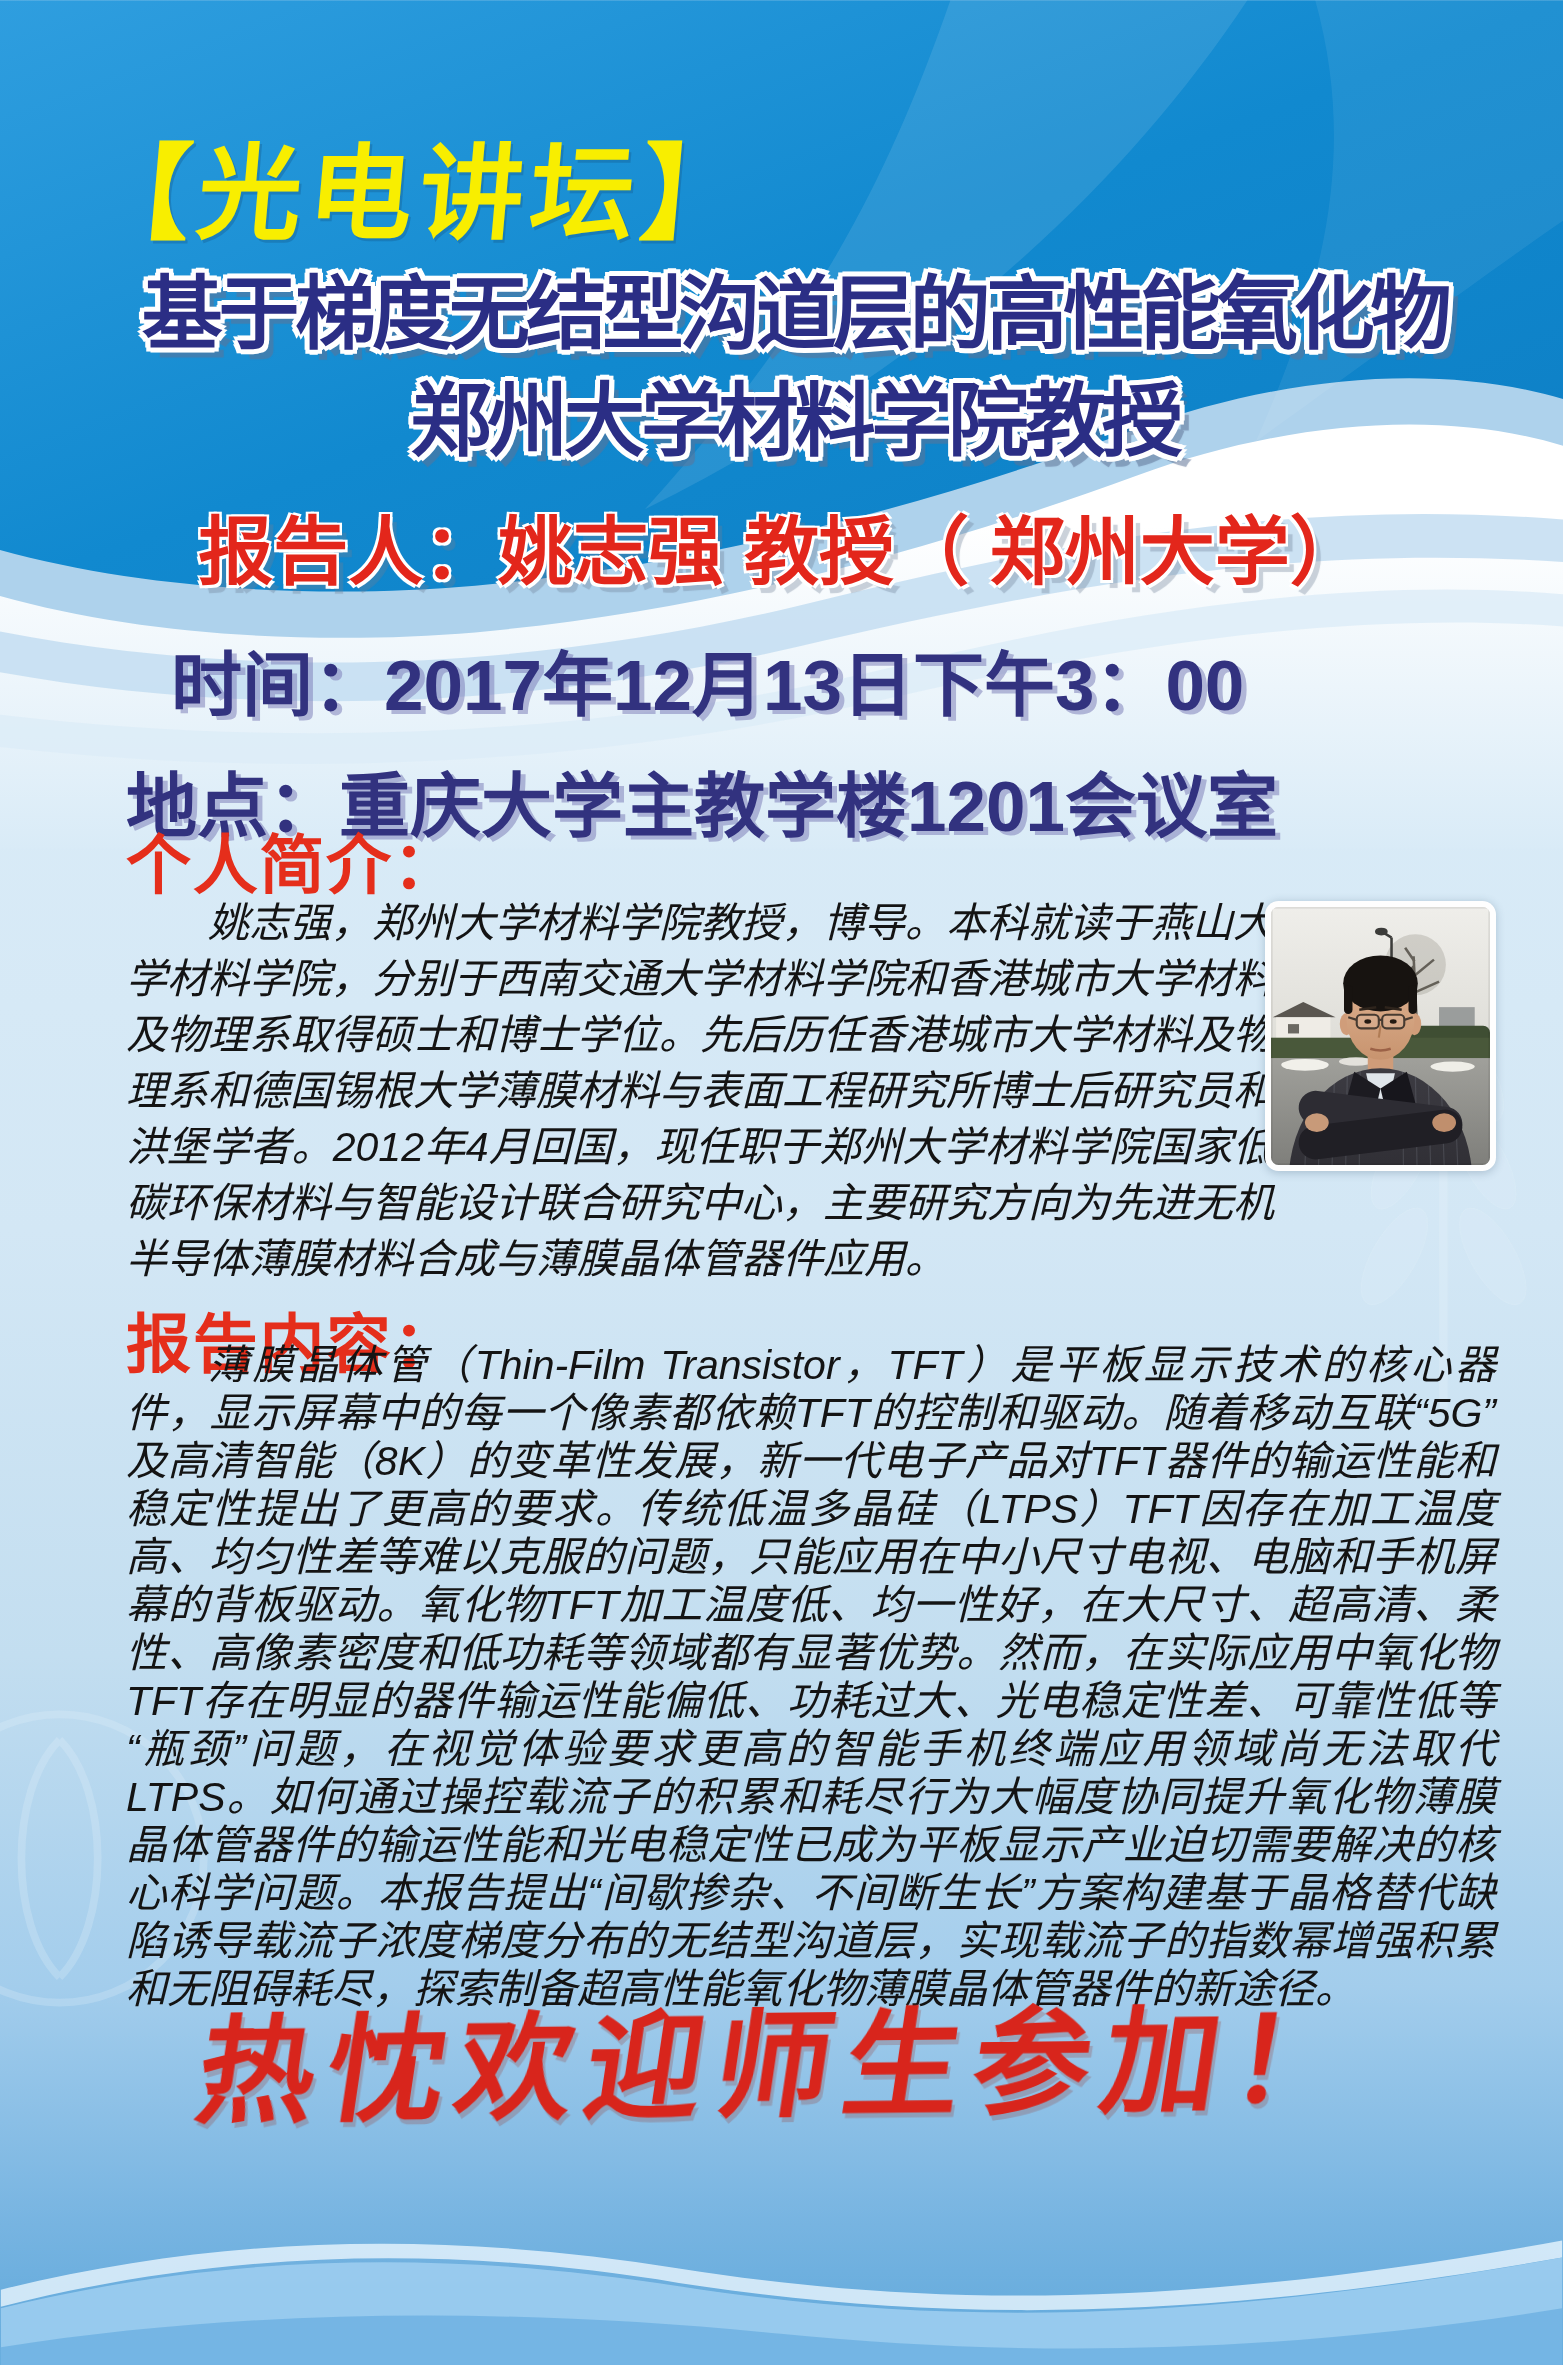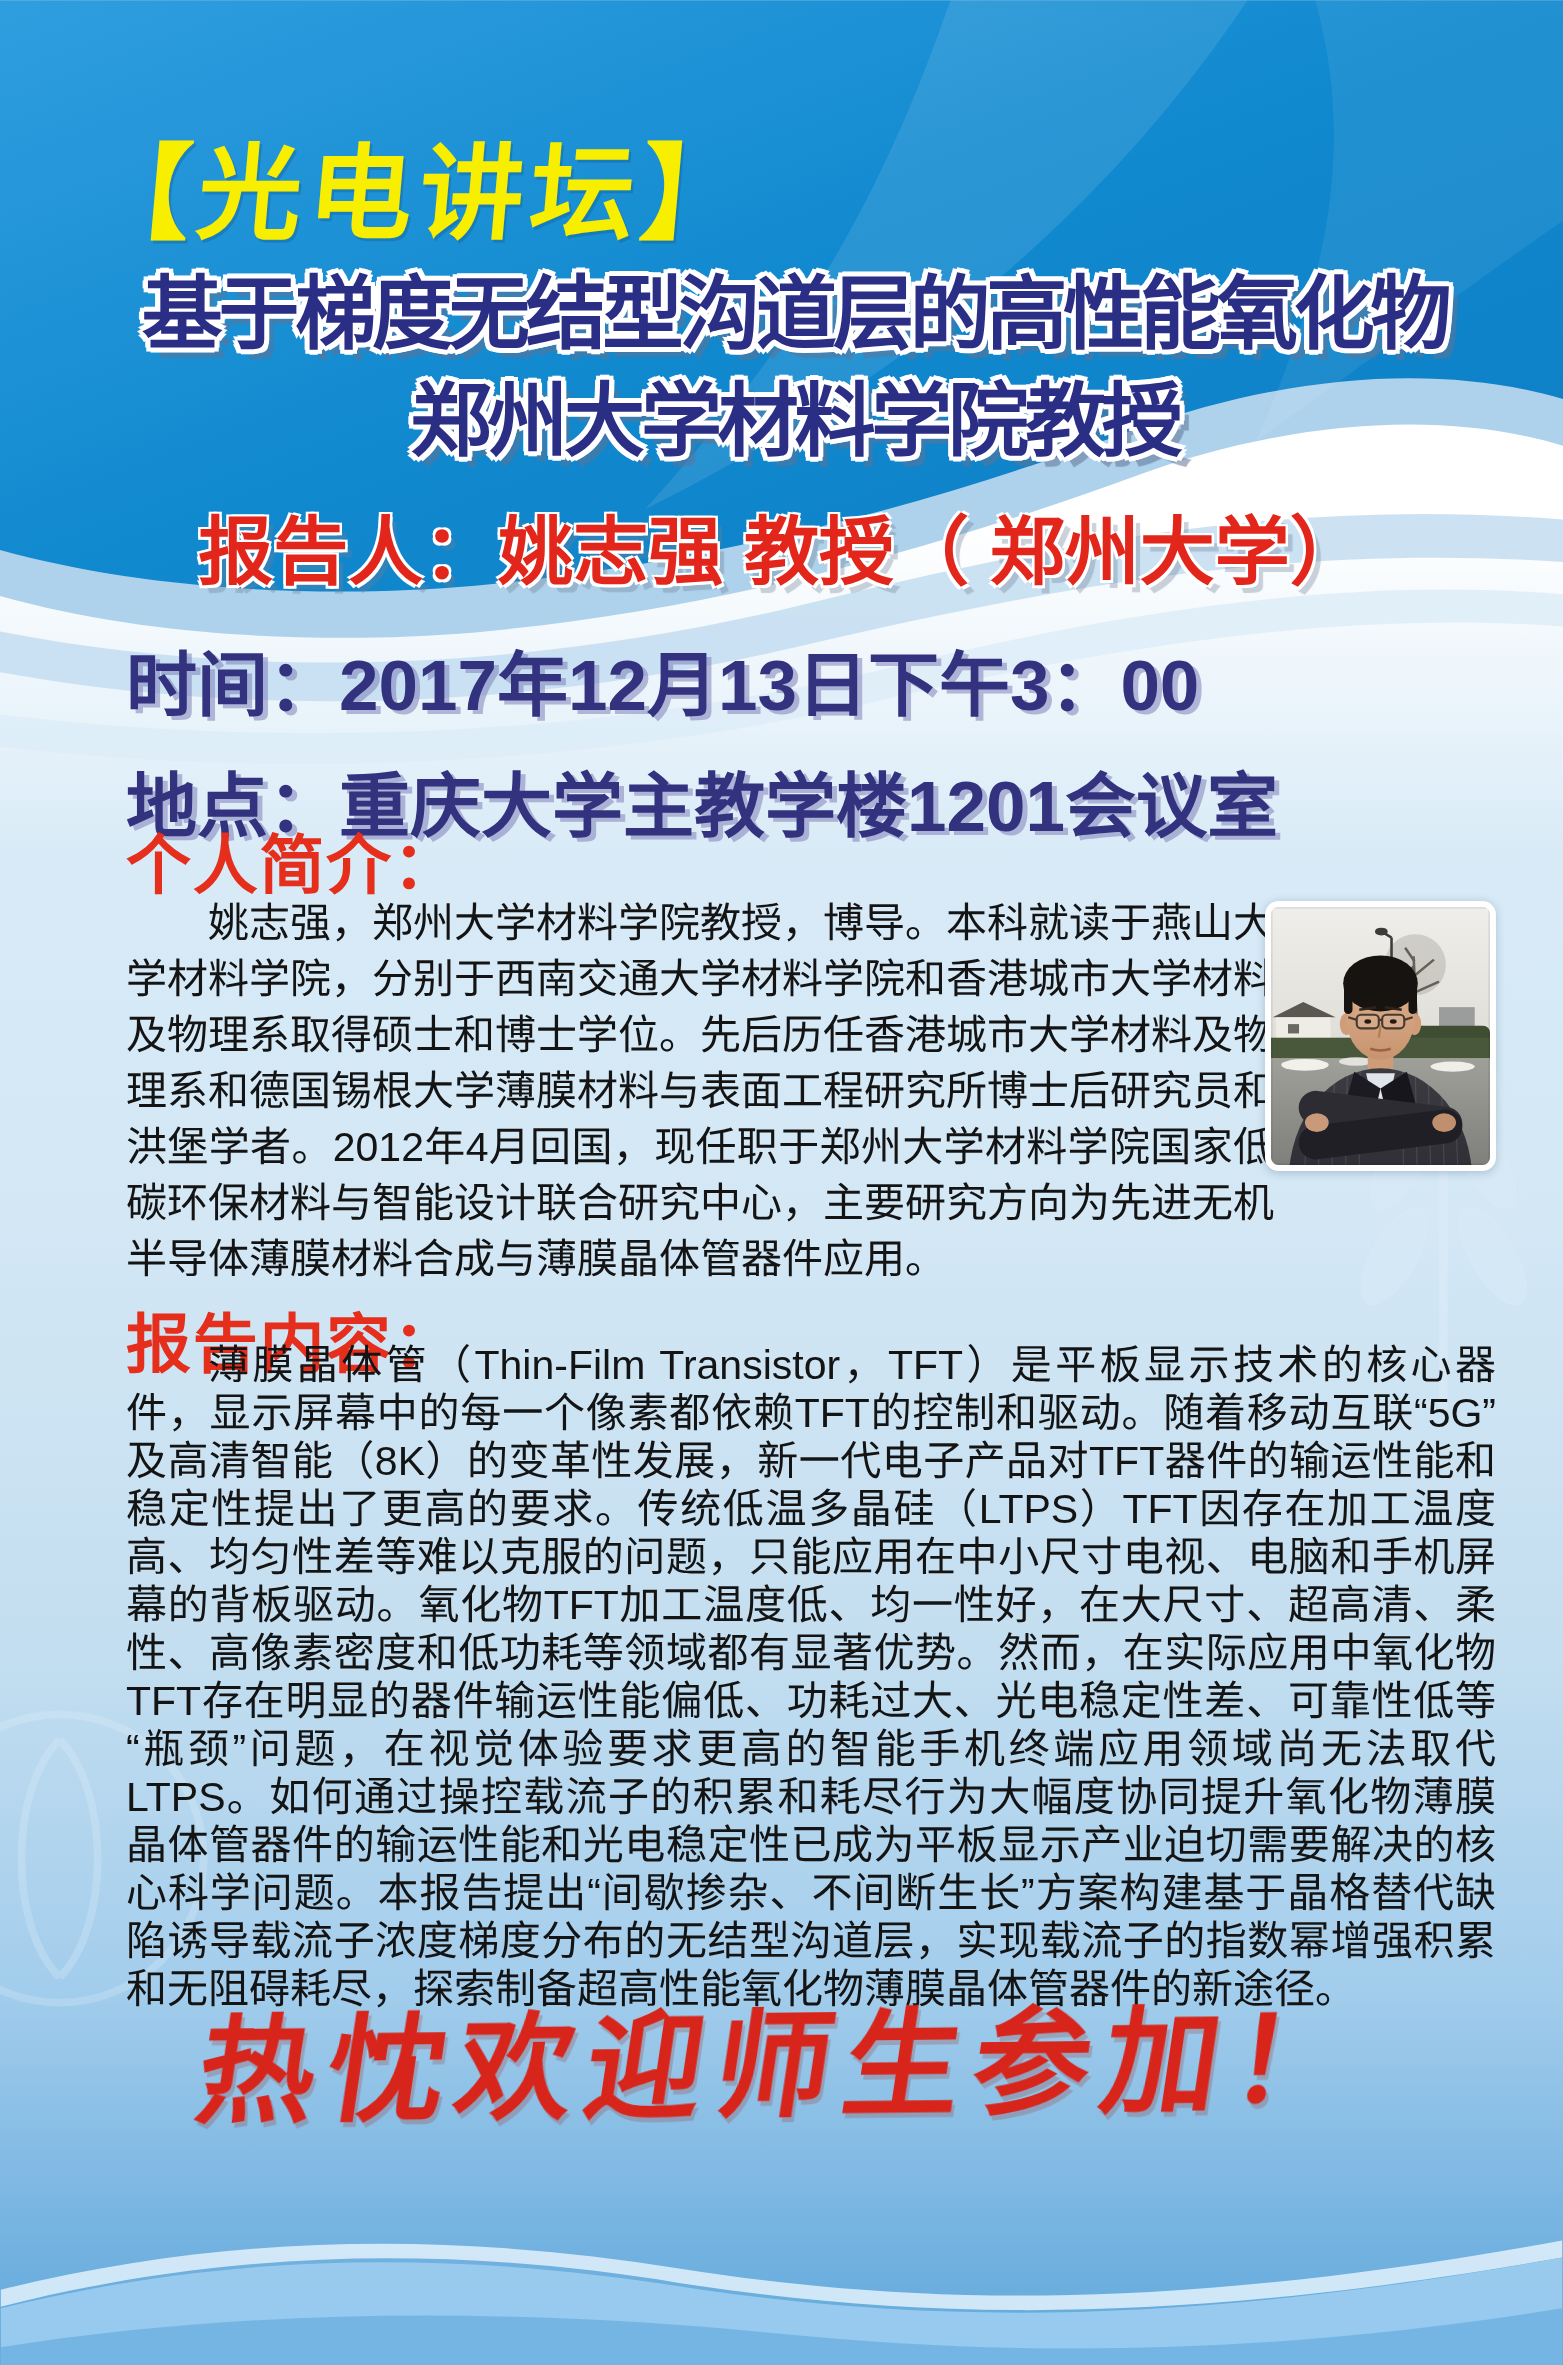--- a/index.html
+++ b/index.html
@@ -46,31 +46,31 @@
     text-shadow:
       -2.5px -2.5px 0 #fff, 2.5px -2.5px 0 #fff, -2.5px 2.5px 0 #fff, 2.5px 2.5px 0 #fff,
       6.8px 7.6px 0.8px rgba(110,125,150,.35);
   }
   .time-line, .venue-line{
     left:126px;
     font-size:71px; font-weight:900; white-space:nowrap;
     color:#32327f; z-index:6;
     text-shadow:5.1px 4.2px 0 rgba(128,130,186,.55);
   }
-  .time-line{top:628px;}
+  .time-line{top:628px;margin-left:45px;}
   .venue-line{top:749px;}
   .section-heading{
     font-size:65px; font-weight:900; color:#e52e1b; z-index:6;
     letter-spacing:1.7px; white-space:nowrap;
   }
   .profile-heading{left:126px; top:813px;}
   .report-heading{left:126px; top:1292px;}
   .body-text{
     color:#141414; text-align:justify; z-index:6;
-    text-indent:2em; font-weight:500;
+    text-indent:2em; font-weight:500;font-style:italic;
   }
   .profile-text{
     left:126px; top:895px; width:1148px;
     font-size:41px; line-height:56px;
   }
   .report-text{
     left:126px; top:1341px; width:1370px;
     font-size:41px; line-height:48px;
   }
   .welcome{

